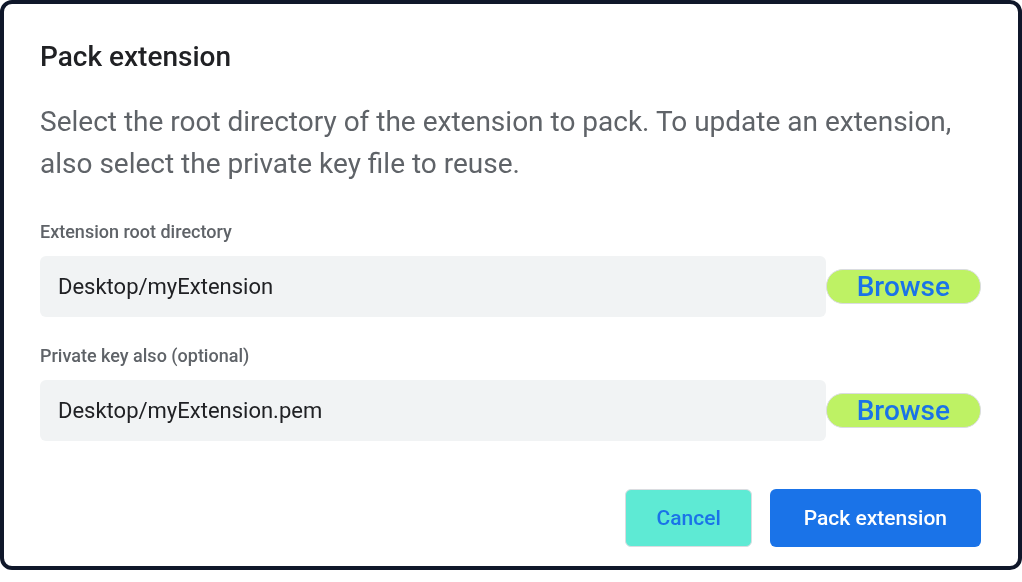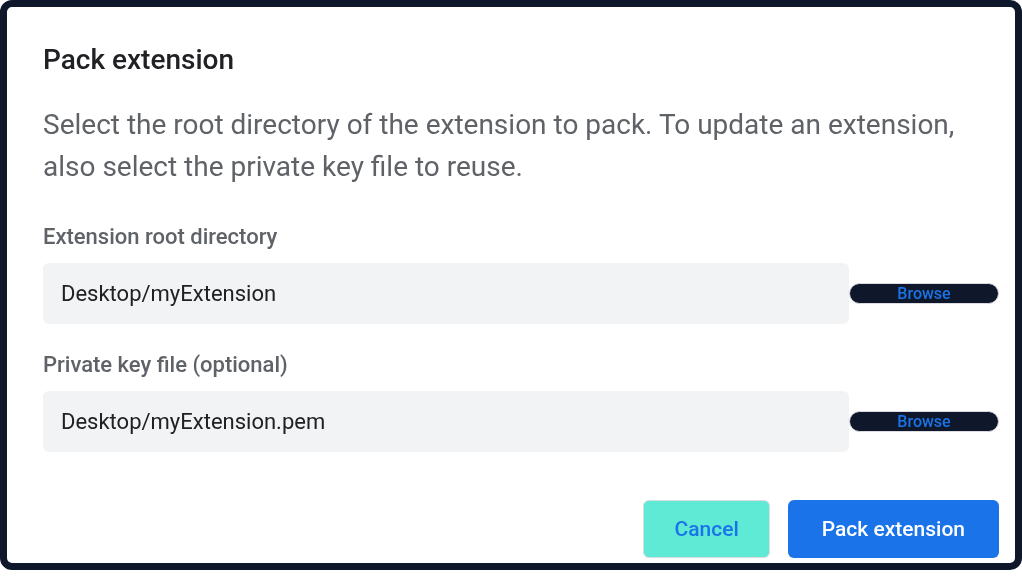--- a/index.html
+++ b/index.html
@@ -9,22 +9,22 @@
     }
     body {
       font-family: -apple-system, BlinkMacSystemFont, "Segoe UI", Roboto, Arial, sans-serif;
       background: #fff;
       width: 1022px;
       height: 582px;
       position: relative;
       overflow: hidden;
     }
     .dialog {
-      padding: 36px 16px 0 36px;
-      border: 7px solid #0f172a;
+      padding: 36px 37px 0 36px;
+      border: 4px solid #0f172a;
       border-radius: 12px;
       width: 1022px;
       height: 570px;
     }
     .title {
       font-size: 28px;
       font-weight: 500;
       color: #202124;
       margin-bottom: 28px;
     }
@@ -32,21 +32,21 @@
       font-size: 28px;
       color: #5f6368;
       line-height: 1.5;
       margin-bottom: 36px;
       max-width: 940px;
     }
     .field-group {
       margin-bottom: 28px;
     }
     .field-label {
-      font-size: 22px;
+      font-size: 18px;
       color: #5f6368;
       font-weight: 500;
       margin-bottom: 14px;
       display: block;
     }
     .field-row {
       display: flex;
       align-items: center;
     }
     .text-input {
@@ -54,25 +54,25 @@
       background: #f1f3f4;
       border: none;
       border-radius: 6px;
       padding: 18px 18px;
       font-size: 22px;
       color: #202124;
       font-family: inherit;
       outline: none;
     }
     .browse-btn {
-      background: #0f172a;
+      background: #bef264;
       border: 1px solid #dadce0;
       border-radius: 17px;
       color: #1a73e8;
-      font-size: 16px;
+      font-size: 28px;
       font-weight: 500;
       padding: 0 30px;
       cursor: pointer;
       font-family: inherit;
       min-width: 150px;
     }
     .footer {
       display: flex;
       justify-content: flex-end;
       gap: 18px;
@@ -110,21 +110,21 @@
 
   <div class="field-group">
     <label class="field-label">Extension root directory</label>
     <div class="field-row">
       <input type="text" class="text-input" value="Desktop/myExtension" style="">
       <button class="browse-btn">Browse</button>
     </div>
   </div>
 
   <div class="field-group">
-    <label class="field-label">Private key file (optional)</label>
+    <label class="field-label">Private key also (optional)</label>
     <div class="field-row">
       <input type="text" class="text-input" value="Desktop/myExtension.pem" style="">
       <button class="browse-btn">Browse</button>
     </div>
   </div>
 
   <div class="footer">
     <button class="cancel-btn">Cancel</button>
     <button class="primary-btn">Pack extension</button>
   </div>

